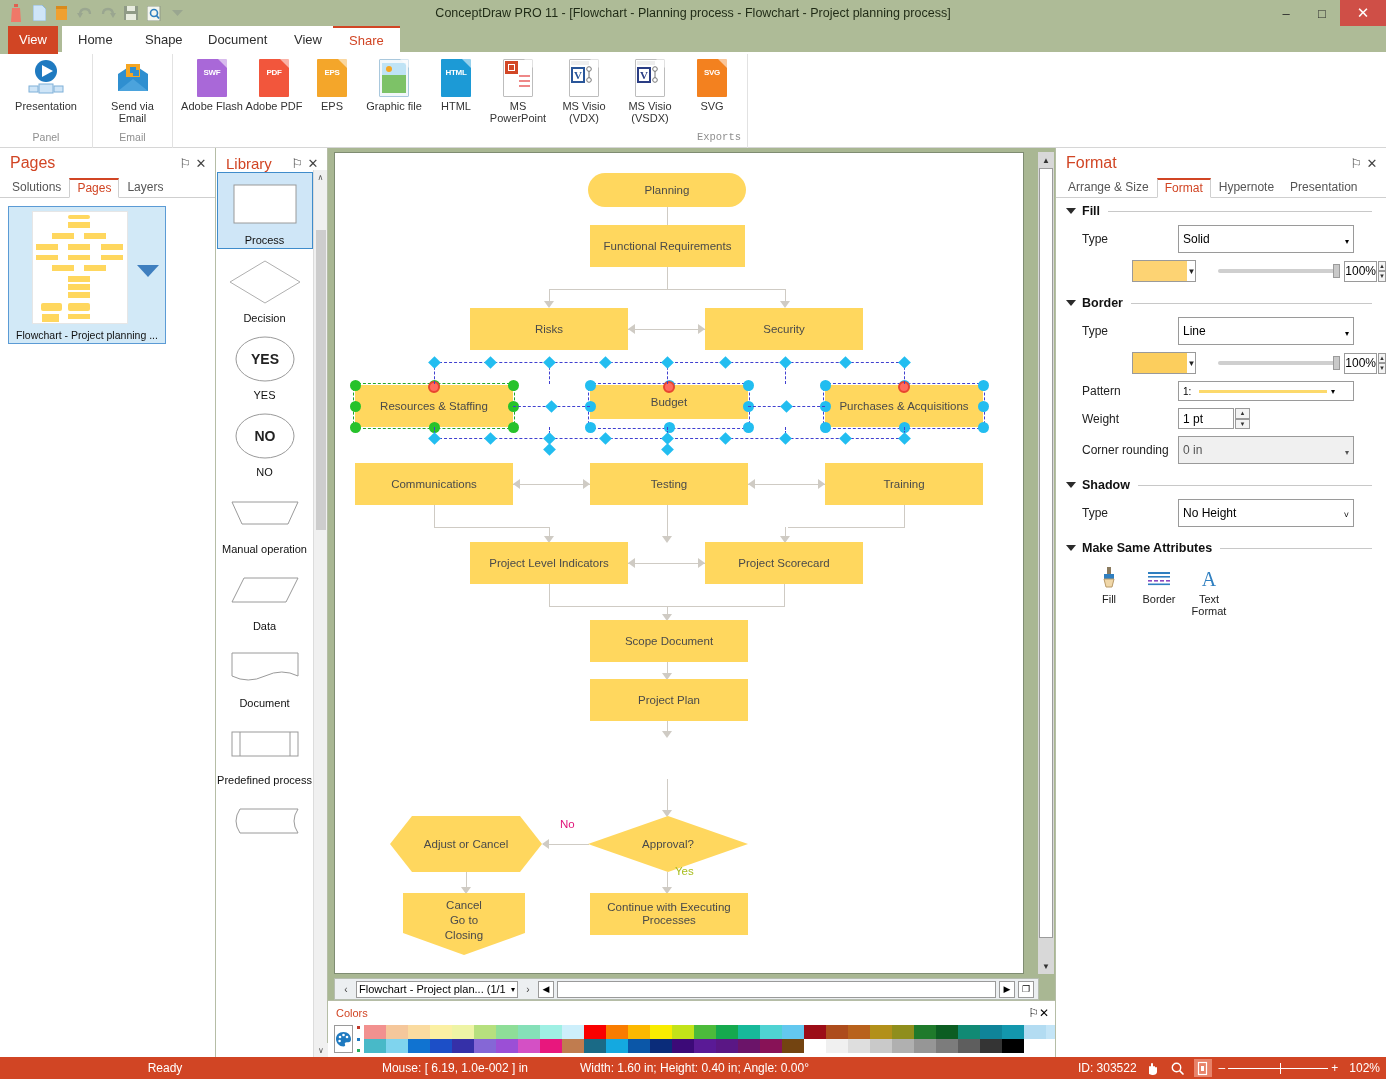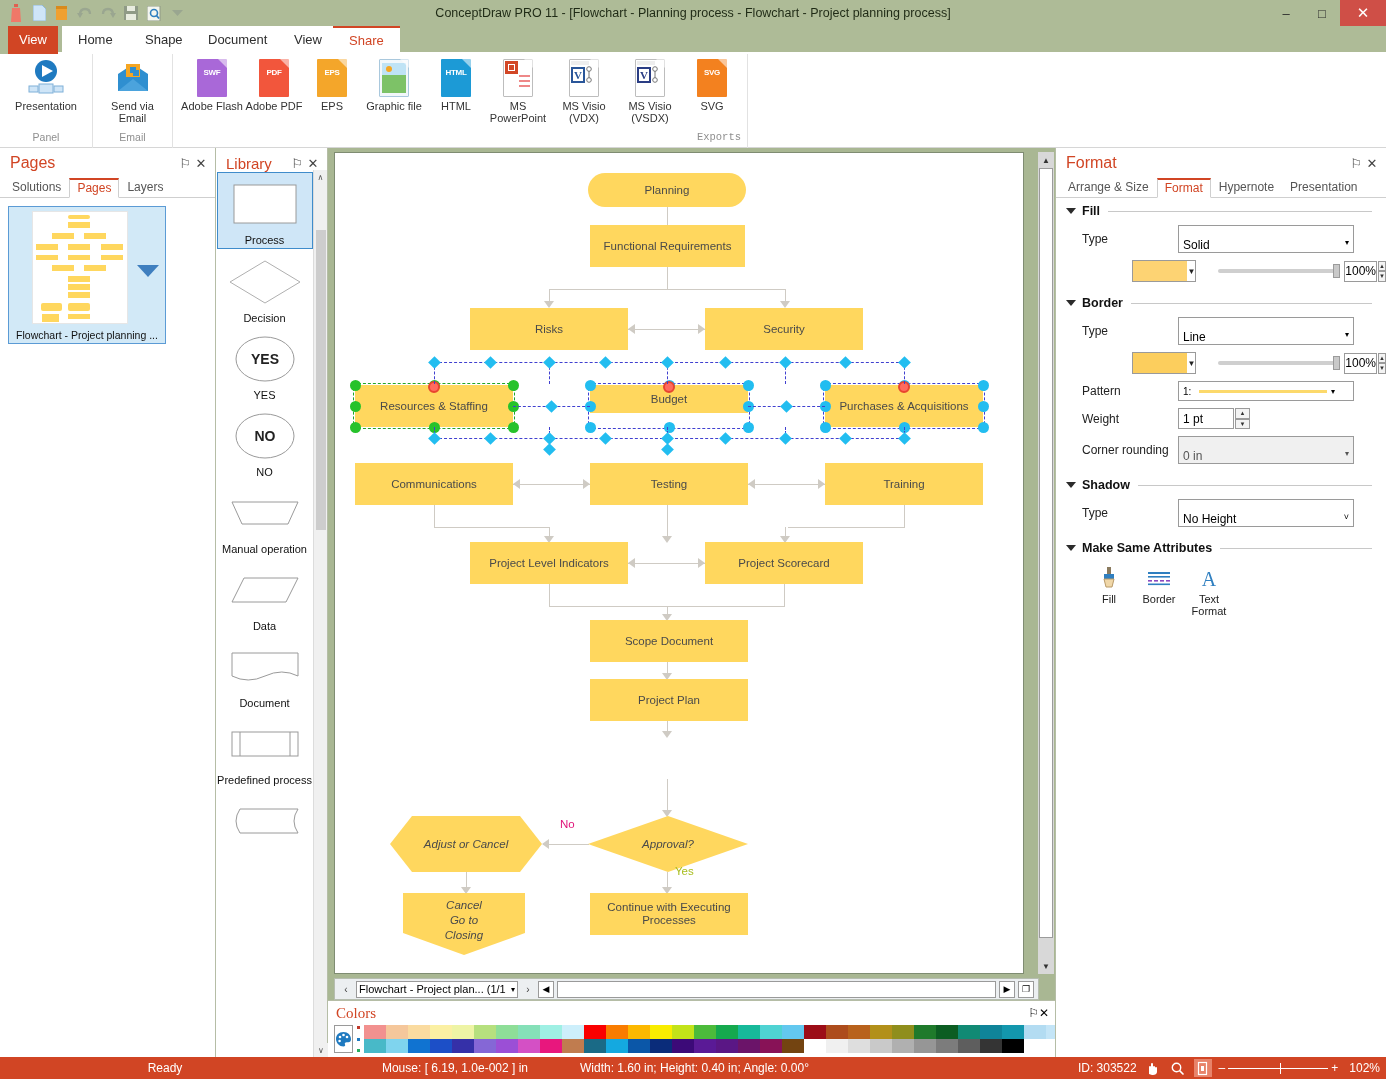--- a/index.html
+++ b/index.html
@@ -193,21 +193,21 @@
           background:#fff; display:flex; align-items:center;
           justify-content:center; font-size:9px; cursor:pointer; }
 
   
   #colorspanel{
     position:absolute; left:328px; top:852px; width:727px; height:57px;
     background:#fff; border-top:1px solid #b5bda6;
   }
   #colorshdr{ height:24px; display:flex; align-items:center;
               padding:0 6px 0 8px; }
-  #colorshdr .ctitle{ flex:1; font-size:15px; color:#d14524;font-family:Liberation Serif, serif; }
+  #colorshdr .ctitle{ flex:1; font-size:11px; color:#d14524; }
   #swatchbox{ position:absolute; left:6px; top:24px; right:4px;
               display:flex; align-items:flex-start; gap:2px;}
   #palbtn{ width:22px; height:28px; border:1px solid #9a9a9a;
            background:#fff; display:flex; align-items:center;
            justify-content:center; cursor:pointer; }
   #swatches{ display:flex; flex-direction:column; }
   .swrow{ display:flex; }
   .sw{ width:22px; height:14px; cursor:pointer; }
 
   
@@ -219,22 +219,22 @@
   .ftri{ width:0;height:0;border-left:5px solid transparent;
          border-right:5px solid transparent;border-top:6px solid #2b2b2b;
          margin-right:6px; cursor:pointer;}
   .fsection .st{ font-size:12.5px; font-weight:bold; color:#111; }
   .fsection .rule{ flex:1; height:1px; background:#c8c8c8; margin-left:8px;
                    margin-right:14px; }
   .frow{ display:flex; align-items:center; margin:7px 0 0 26px; }
   .frow .flabel{ width:96px; font-size:12px; color:#222; }
   .fselect{
     width:176px; height:28px; border:1px solid #9a9a9a; background:#fff;
-    display:flex; align-items:flex-start; justify-content:space-between;
-    padding:12px 4px; font-size:12px; cursor:pointer;
+    display:flex; align-items:flex-end; justify-content:space-between;
+    padding:6px 4px; font-size:12px; cursor:pointer;
   }
   .fselect.dis{ background:#f0f0f0; color:#555; }
   .colorbtn{
     width:74px; height:22px; border:1px solid #9a9a9a; background:#fff;
     display:flex; align-items:center; cursor:pointer;
   }
   .colorbtn .swat{ width:54px; height:20px; }
   .colorbtn .arr{ flex:1; display:flex; align-items:center;
                   justify-content:center; font-size:8px; color:#222;}
   .slider{ width:122px; height:22px; display:flex; align-items:center;
@@ -284,21 +284,21 @@
              height:11px; background:#fff; }
 
   
   .node{
     position:absolute; background:#ffd75e; color:#4a4a4a;
     font-size:11.5px; display:flex; align-items:center;
     justify-content:center; text-align:center; line-height:13px;
     cursor:pointer;
   }
   .node.round{ border-radius:18px; }
-  .node.diamond{ background:transparent;font-style:italic; }
+  .node.diamond{ background:transparent; }
   .conn{ position:absolute; background:#cfcbc4; }
   .arrowdn{ position:absolute; width:0;height:0;
             border-left:5px solid transparent;border-right:5px solid transparent;
             border-top:7px solid #cfcbc4;}
   .arrowlt{ position:absolute; width:0;height:0;
             border-top:5px solid transparent;border-bottom:5px solid transparent;
             border-right:7px solid #cfcbc4;}
   .arrowrt{ position:absolute; width:0;height:0;
             border-top:5px solid transparent;border-bottom:5px solid transparent;
             border-left:7px solid #cfcbc4;}
@@ -779,21 +779,21 @@
           </div>
           <div class="node" style="left:135px;top:155px;width:158px;height:42px">
             <span>Risks</span>
           </div>
           <div class="node" style="left:370px;top:155px;width:158px;height:42px">
             <span>Security</span>
           </div>
           <div class="node" style="left:20px;top:232px;width:158px;height:42px">
             <span>Resources &amp; Staffing</span>
           </div>
-          <div class="node" style="left:255px;top:232px;width:158px;height:28px">
+          <div class="node" style="left:255px;top:232px;width:158px;height:34px">
             <span>Budget</span>
           </div>
           <div class="node" style="left:490px;top:232px;width:158px;height:42px">
             <span>Purchases &amp; Acquisitions</span>
           </div>
           <div class="node" style="left:20px;top:310px;width:158px;height:42px">
             <span>Communications</span>
           </div>
           <div class="node" style="left:255px;top:310px;width:158px;height:42px">
             <span>Testing</span>

